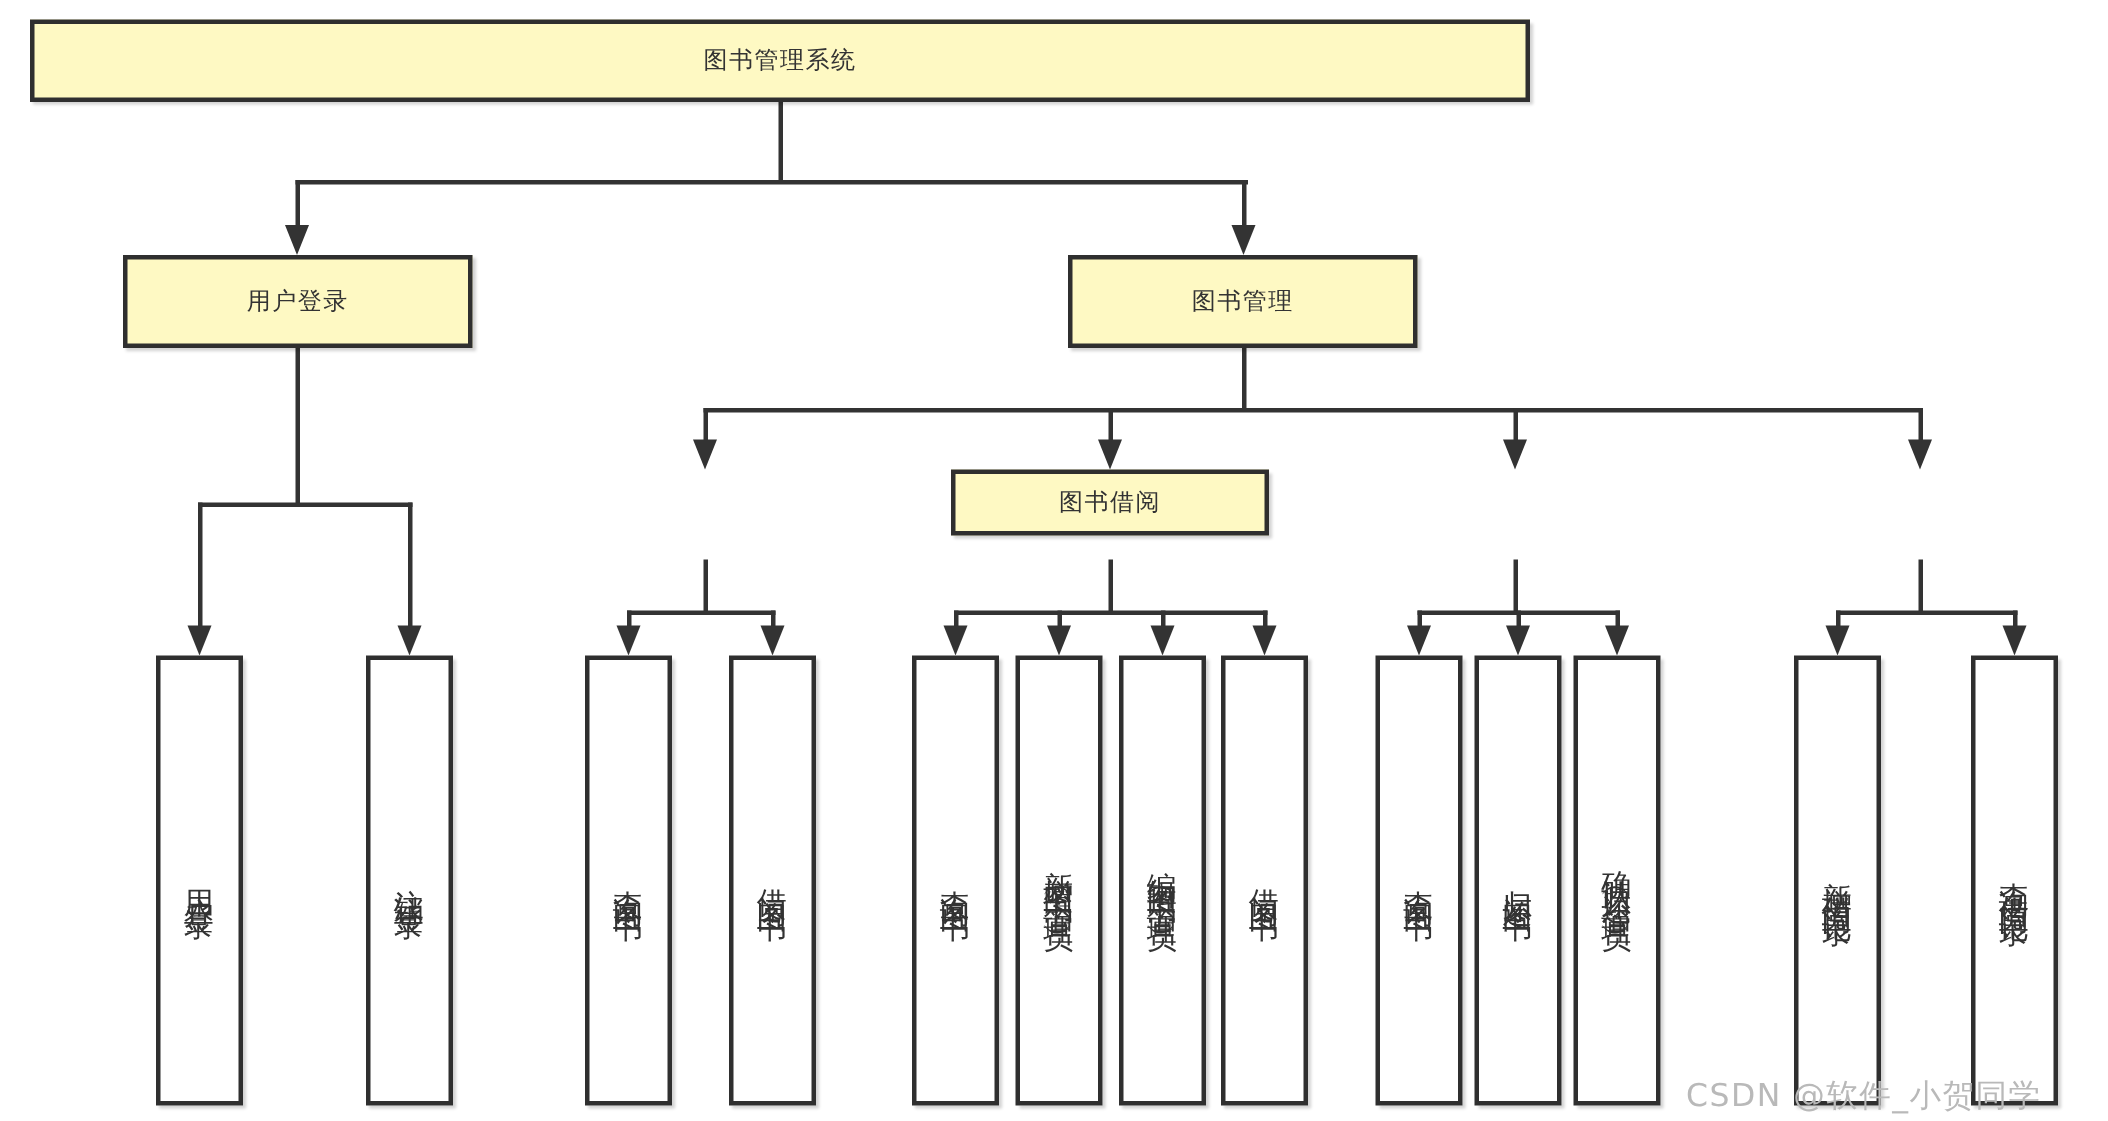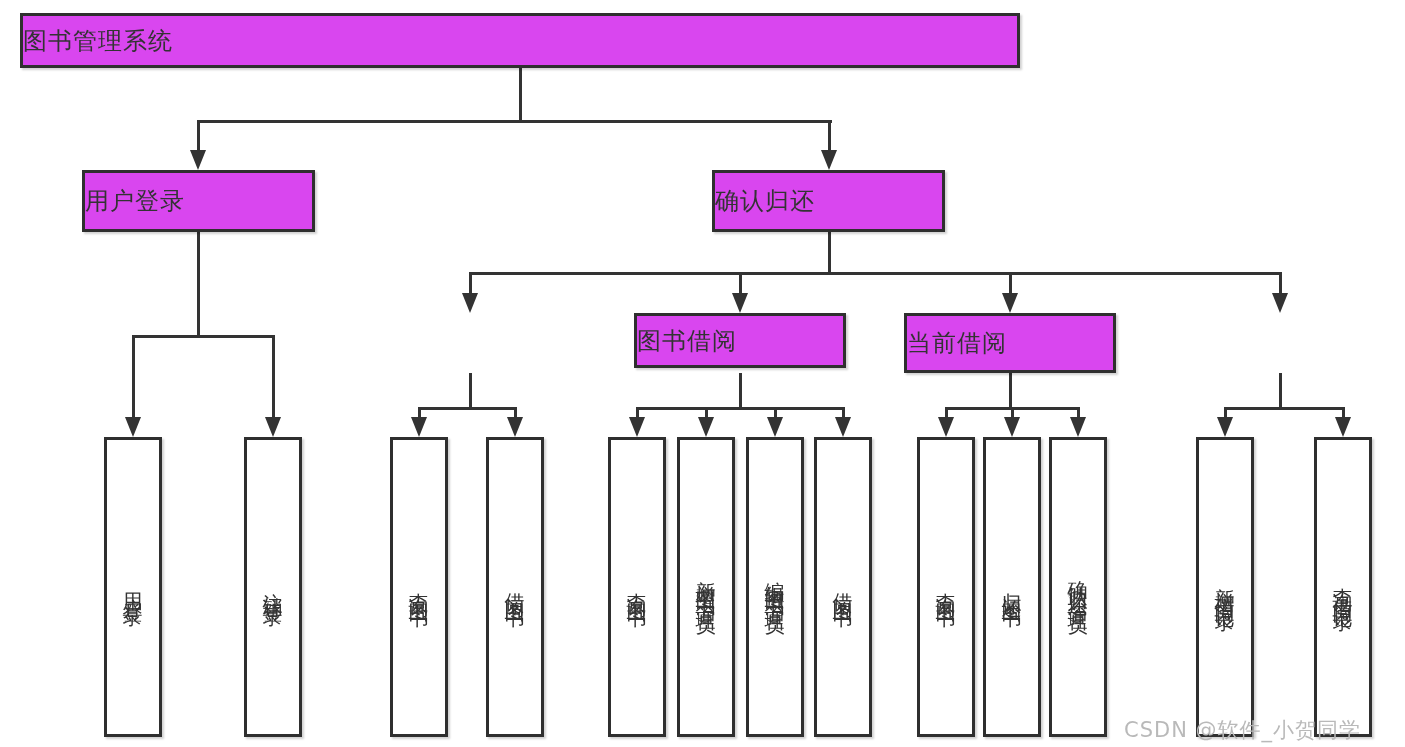--- a/index.html
+++ b/index.html
@@ -8,27 +8,27 @@
     position: relative;
     width: 1405px;
     height: 747px;
     background: #ffffff;
     font-family: "DejaVu Sans", "Liberation Sans", sans-serif;
     color: #333333;
     overflow: hidden;
   }
   .box {
     position: absolute;
-    background: #d946ef;
+    background: #fef9c3;
     border: 3px solid #2f2f2f;
     box-shadow: 2px 2px 2px rgba(0,0,0,0.18);
     display: flex;
     align-items: center;
-    justify-content: flex-start;
-    font-size: 24px;
+    justify-content: center;
+    font-size: 16px;
     letter-spacing: 1px;
     z-index: 2;
   }
   .vbox {
     position: absolute;
     top: 437px;
     width: 58px;
     height: 300px;
     background: #ffffff;
     border: 3px solid #2f2f2f;
@@ -72,31 +72,28 @@
 
   <div class="box" style="left:20px; top:13px; width:1000px; height:55px;">
     <span>图书管理系统</span>
   </div>
 
   <div class="box" style="left:82px; top:170px; width:233px; height:62px;">
     <span>用户登录</span>
   </div>
 
   <div class="box" style="left:712px; top:170px; width:233px; height:62px;">
-    <span>确认归还</span>
+    <span>图书管理</span>
   </div>
 
 
-  <div class="box" style="left:634px; top:313px; width:212px; height:55px;">
+  <div class="box" style="left:634px; top:313px; width:212px; height:44px;">
     <span>图书借阅</span>
   </div>
 
-  <div class="box" style="left:904px; top:313px; width:212px; height:60px;">
-    <span>当前借阅</span>
-  </div>
 
 
   <div class="vbox" style="left:104px;">
     <span>用户登录</span>
   </div>
   <div class="vbox" style="left:244px;">
     <span>注销登录</span>
   </div>
 
   <div class="vbox" style="left:390px;">

